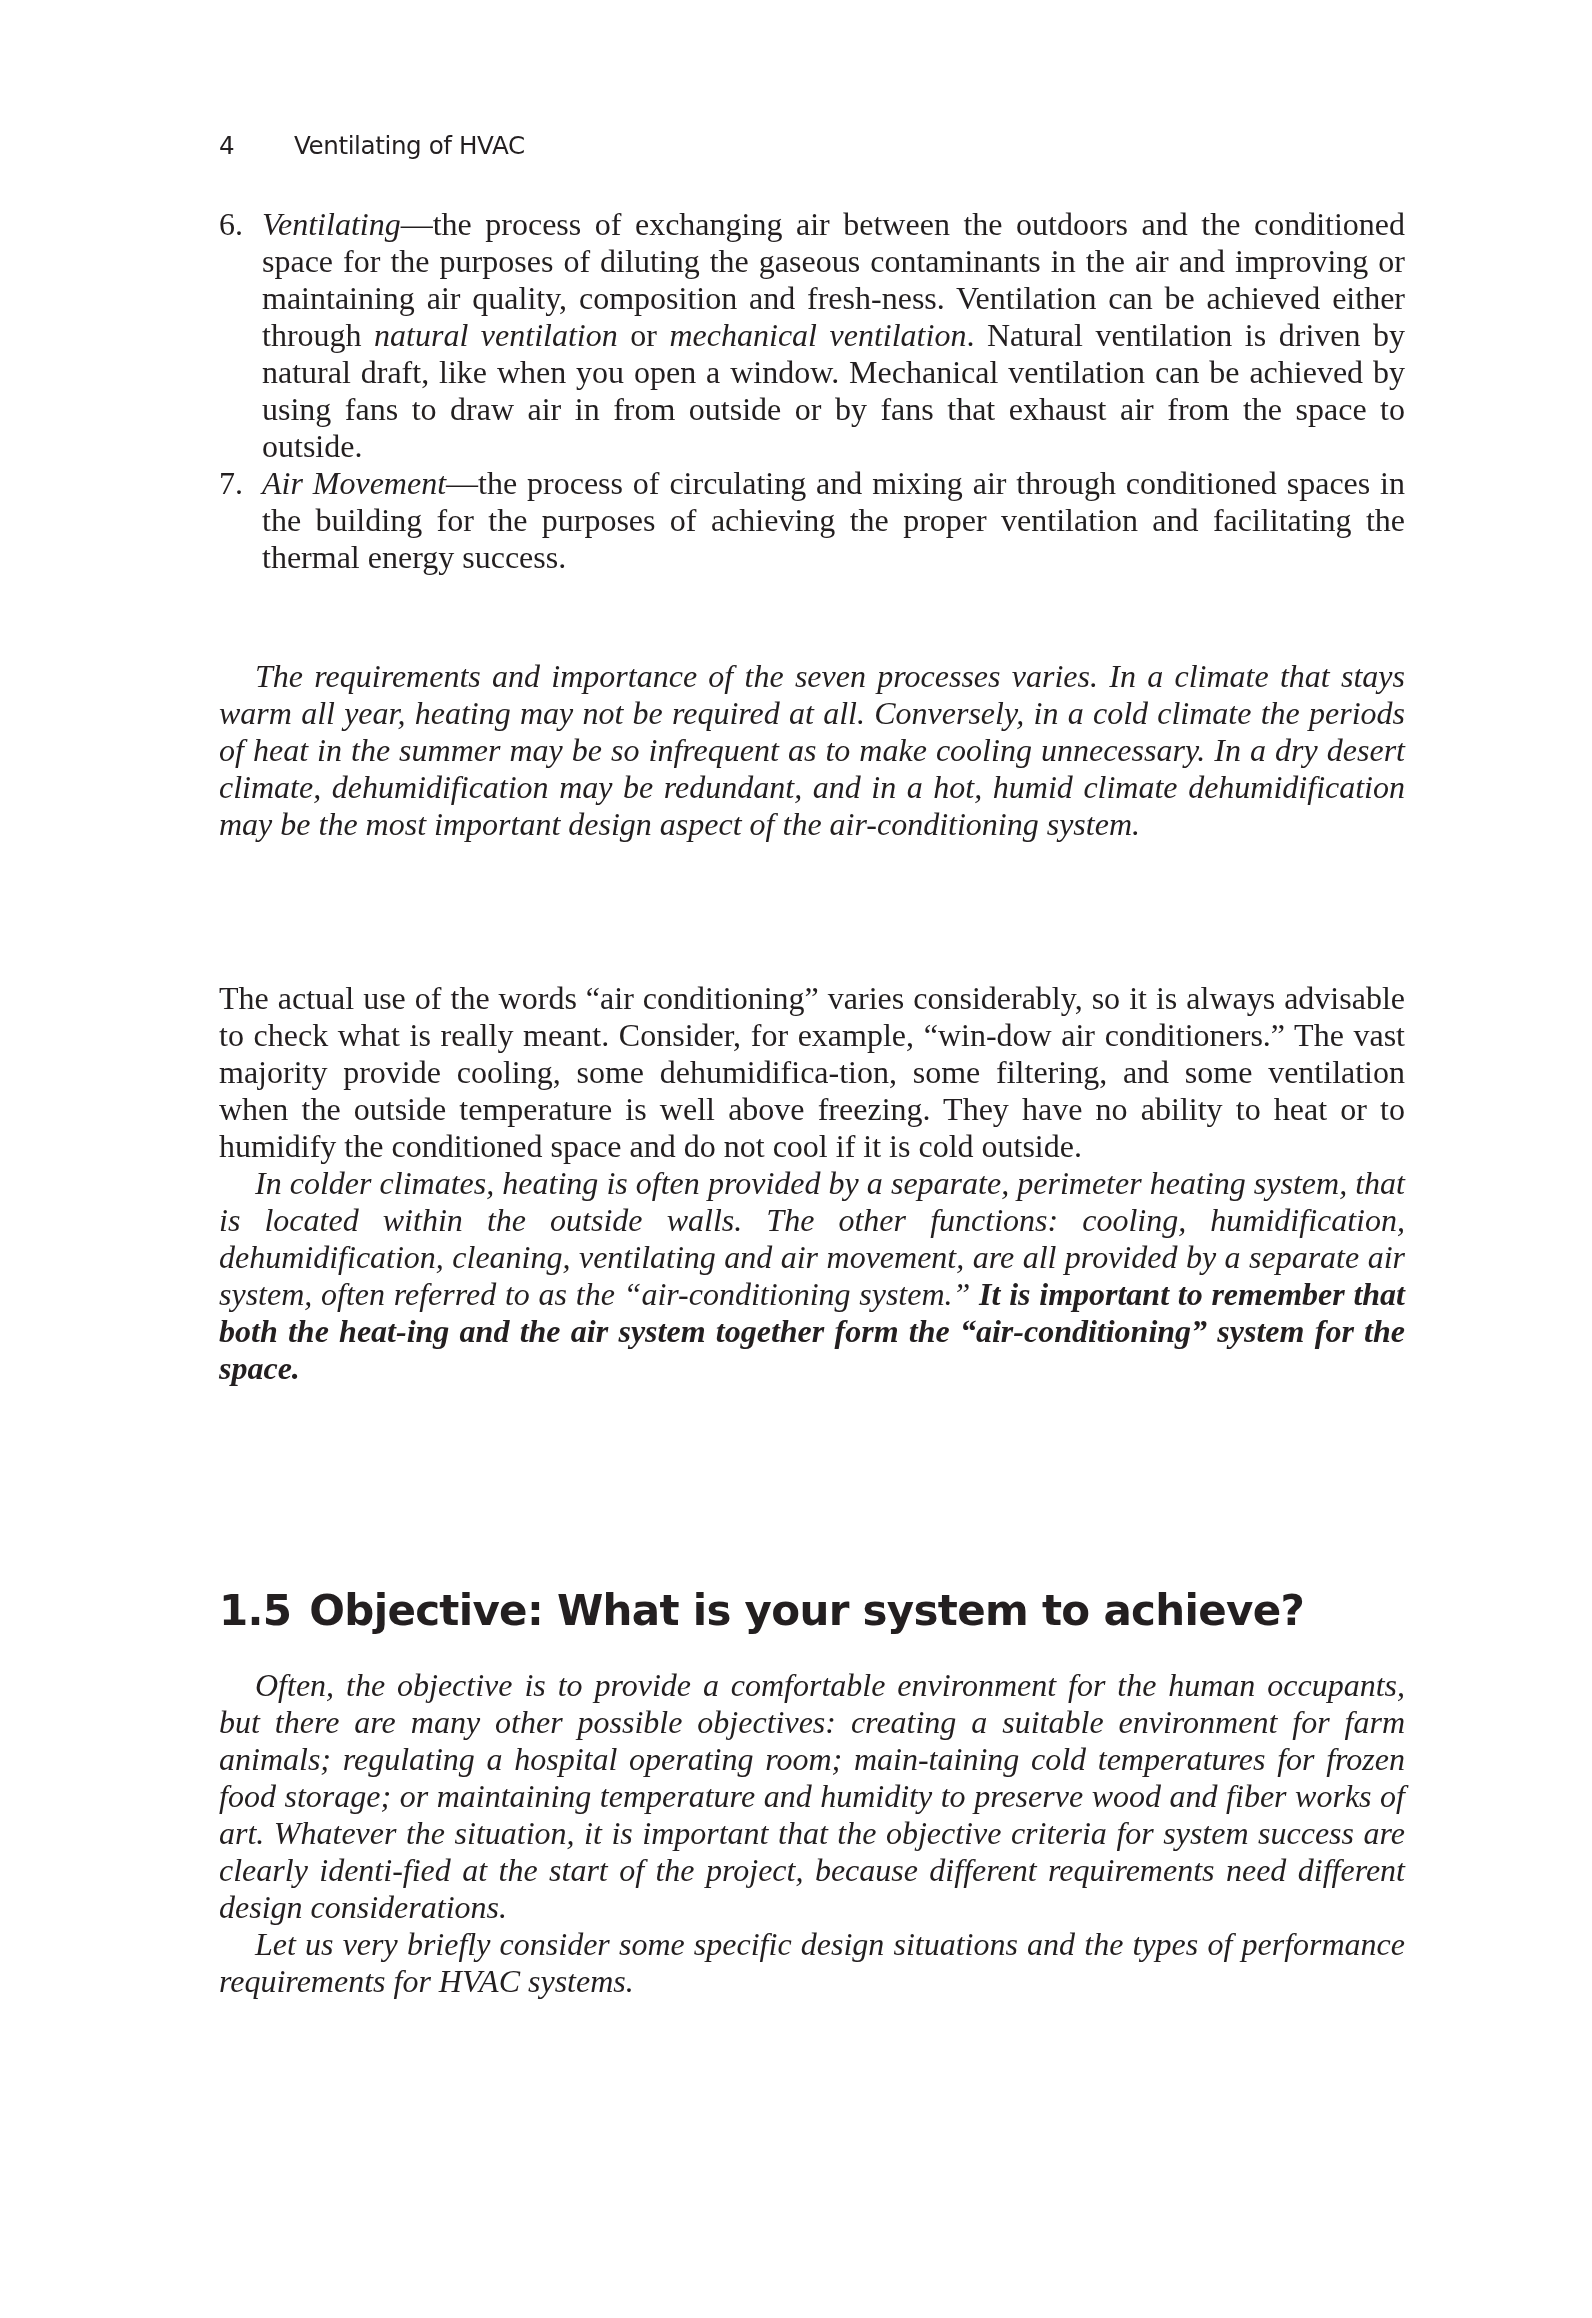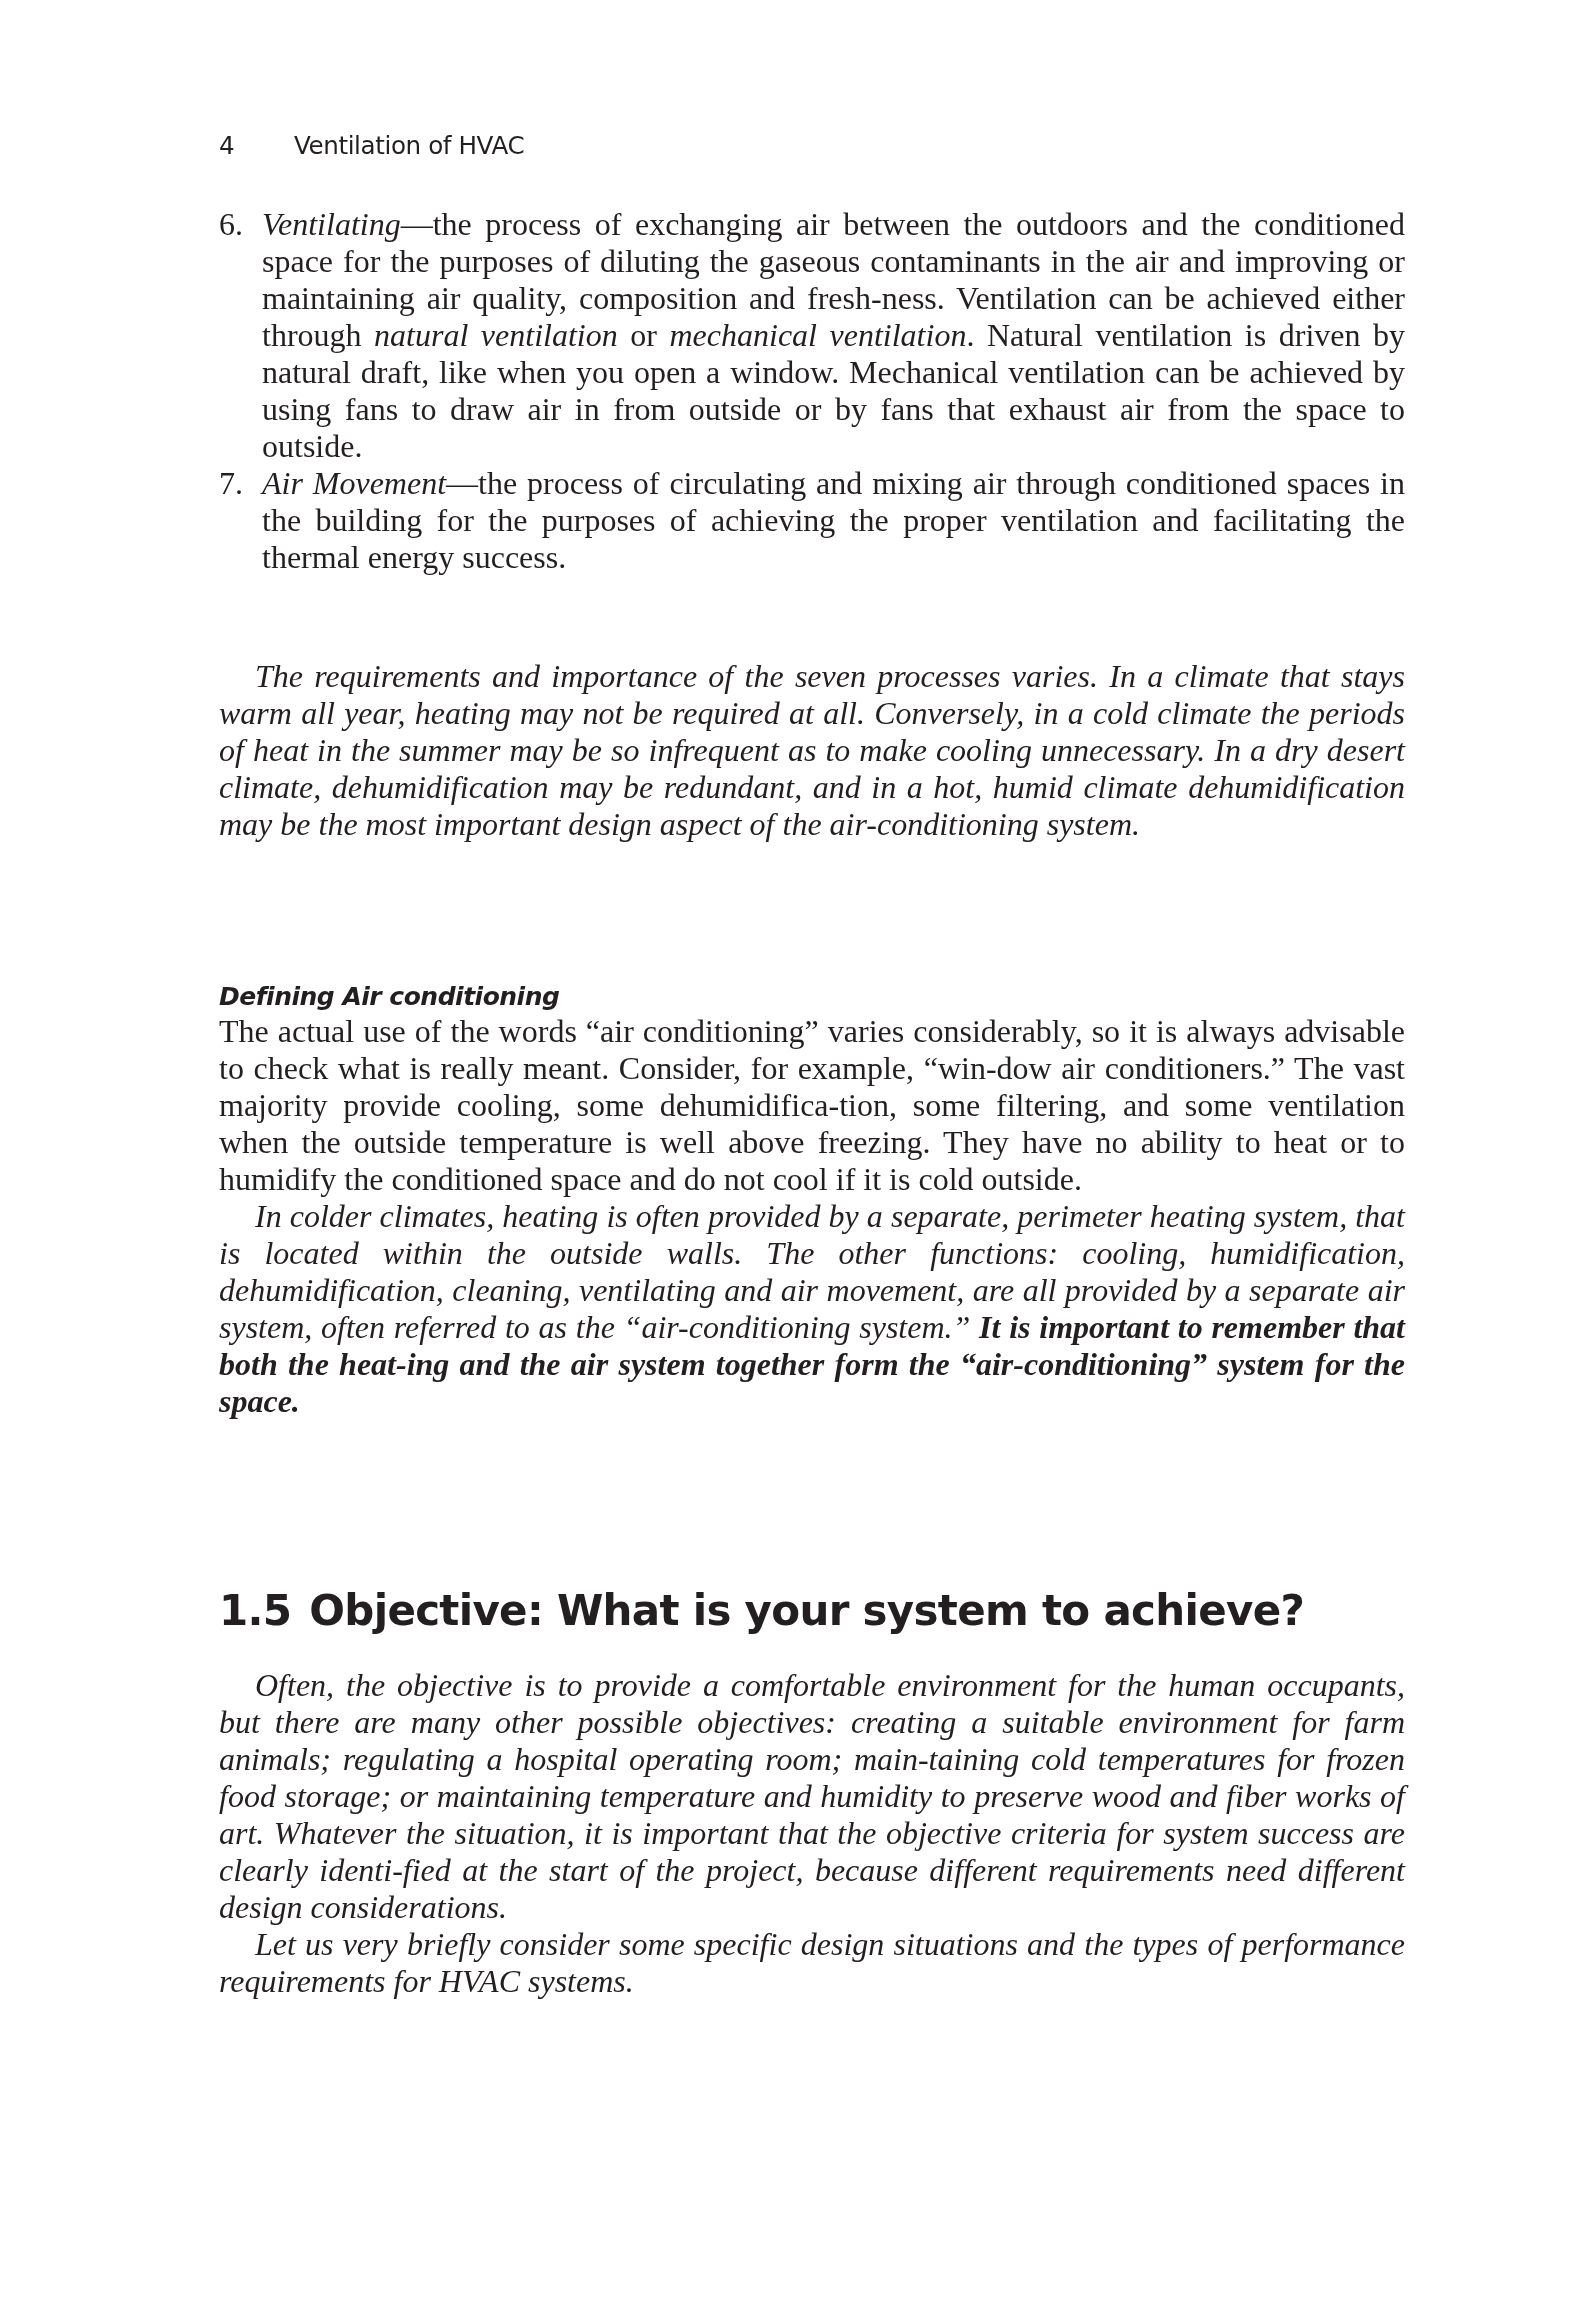--- a/index.html
+++ b/index.html
@@ -18,40 +18,39 @@
   .h2 .secnum { margin-right: 18px; }
   em { }
   strong { font-weight: bold; }
 </style>
 </head>
 <body>
 
 <div class="page">
 
   <div class="running-head">
-    <span class="pno">4</span><span>Ventilation of HVAC</span>
+    <span class="pno">4</span><span>Ventilating of HVAC</span>
   </div>
 
   <div class="block serif" style="top:206px;">
     <div class="item">
       <span class="num">6.</span>
       <p style="text-align:justify;"><em>Ventilating</em><span>—the process of exchanging air between the outdoors and the conditioned space for the purposes of diluting the gaseous contaminants in the air and improving or maintaining air quality, composition and fresh-ness. Ventilation can be achieved either through </span><em>natural ventilation</em><span> or </span><em>mechanical ventilation</em><span>. Natural ventilation is driven by natural draft, like when you open a window. Mechanical ventilation can be achieved by using fans to draw air in from outside or by fans that exhaust air from the space to outside.</span></p>
     </div>
     <div class="item">
       <span class="num">7.</span>
       <p><em>Air Movement</em><span>—the process of circulating and mixing air through conditioned spaces in the building for the purposes of achieving the proper ventilation and facilitating the thermal energy success.</span></p>
     </div>
   </div>
 
   <div class="block serif" style="top:658px;">
     <p class="ind">The requirements and importance of the seven processes varies. In a climate that stays warm all year, heating may not be required at all. Conversely, in a cold climate the periods of heat in the summer may be so infrequent as to make cooling unnecessary. In a dry desert climate, dehumidification may be redundant, and in a hot, humid climate dehumidification may be the most important design aspect of the air-conditioning system.</p>
   </div>
 
   <div class="block" style="top:980px;">
-    <div class="subhead">Defining Air conditioning</div>
     <div class="serif">
       <p>The actual use of the words “air conditioning” varies considerably, so it is always advisable to check what is really meant. Consider, for example, “win-dow air conditioners.” The vast majority provide cooling, some dehumidifica-tion, some filtering, and some ventilation when the outside temperature is well above freezing. They have no ability to heat or to humidify the conditioned space and do not cool if it is cold outside.</p>
       <p class="ind"><span>In colder climates, heating is often provided by a separate, perimeter heating system, that is located within the outside walls. The other functions: cooling, humidification, dehumidification, cleaning, ventilating and air movement, are all provided by a separate air system, often referred to as the “air-conditioning system.” </span><strong>It is important to remember that both the heat-ing and the air system together form the “air-conditioning” system for the space.</strong></p>
     </div>
   </div>
 
   <div class="block" style="top:1589px;">
     <div class="h2"><span class="secnum">1.5</span><span>Objective: What is your system to achieve?</span></div>
   </div>
 

